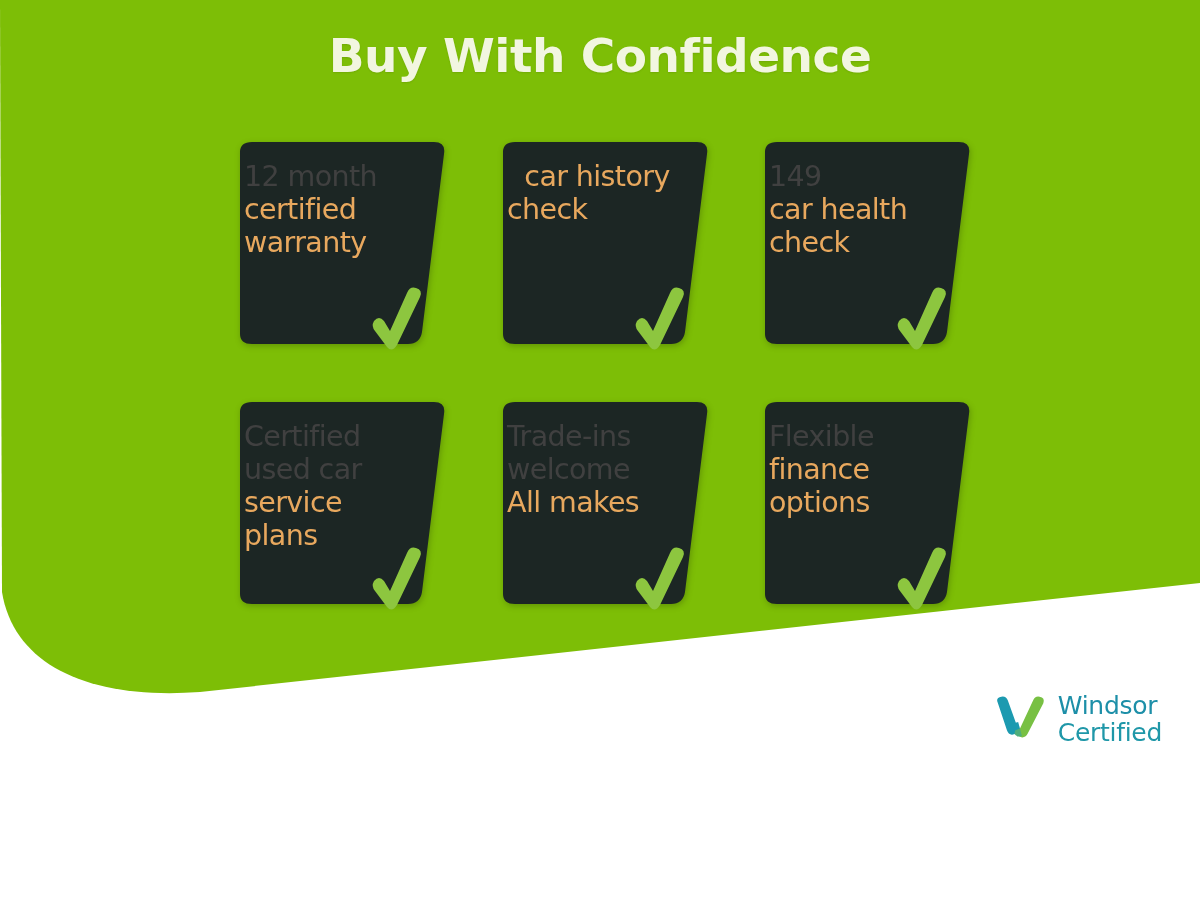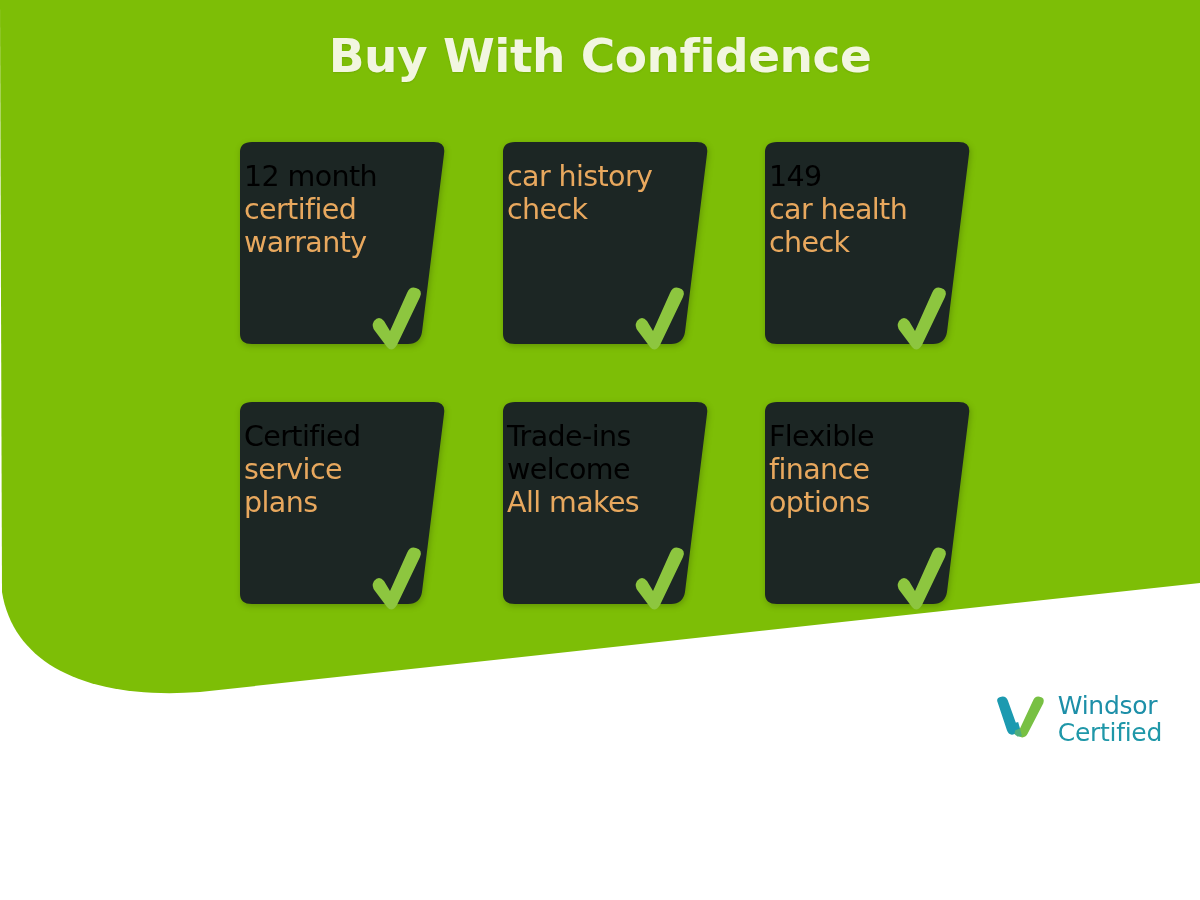--- a/index.html
+++ b/index.html
@@ -75,21 +75,21 @@
     position:absolute;
     top:20px; left:18px;
     width:180px;
     z-index:2;
     line-height:1.16;
     font-size:28.5px;
     font-weight:500;
     font-family:"DejaVu Sans", sans-serif;
     letter-spacing:-0.6px;
   }
-  .t-white { color:#000000; display:block; }
+  .t-white { color:#404040; display:block; }
   .t-orange { color:#E8A85E; display:block; }
 
   .tick {
     position:absolute;
     z-index:3;
     width:58px; height:70px;
     right:22px;
     bottom:-8px;
   }
 
@@ -141,21 +141,21 @@
         <svg class="tick" viewBox="0 0 58 70">
           <path d="M 6,36 Q 3,41 7,46 L 19,62 Q 24,68 29,60 L 52,12 Q 55,5 48,3 Q 42,1 39,8 L 22,46 L 16,36 Q 11,30 6,36 Z" fill="#8DC63F"></path>
         </svg>
       </div>
 
       <div class="card c1">
         <svg class="card-shape" viewBox="0 0 222 207">
           <path d="M 14,12 Q 14,2 26,2 L 208,2 Q 220,2 218,14 L 196,192 Q 194,204 182,204 L 26,204 Q 14,204 14,194 Z" fill="#1C2624"></path>
         </svg>
         <div class="card-text">
-          <span class="t-orange" style="color: rgb(232, 168, 94);">car history</span>
+          <span class="t-orange" style="color: rgb(232, 168, 94); text-align: center;">car history</span>
           <span class="t-orange" style="color: rgb(232, 168, 94);">check</span>
         </div>
         <svg class="tick" viewBox="0 0 58 70">
           <path d="M 6,36 Q 3,41 7,46 L 19,62 Q 24,68 29,60 L 52,12 Q 55,5 48,3 Q 42,1 39,8 L 22,46 L 16,36 Q 11,30 6,36 Z" fill="#8DC63F"></path>
         </svg>
       </div>
 
       <div class="card c2">
         <svg class="card-shape" viewBox="0 0 222 207">
           <path d="M 14,12 Q 14,2 26,2 L 208,2 Q 220,2 218,14 L 196,192 Q 194,204 182,204 L 26,204 Q 14,204 14,194 Z" fill="#1C2624"></path>
@@ -173,20 +173,21 @@
     </div>
 
     <div class="row row2">
 
       <div class="card c0">
         <svg class="card-shape" viewBox="0 0 222 207">
           <path d="M 14,12 Q 14,2 26,2 L 208,2 Q 220,2 218,14 L 196,192 Q 194,204 182,204 L 26,204 Q 14,204 14,194 Z" fill="#1C2624"></path>
         </svg>
         <div class="card-text">
           <span class="t-white">Certified</span>
+          <span class="t-white">used car</span>
           <span class="t-orange" style="color: rgb(232, 168, 94);">service</span>
           <span class="t-orange" style="color: rgb(232, 168, 94);">plans</span>
         </div>
         <svg class="tick" viewBox="0 0 58 70">
           <path d="M 6,36 Q 3,41 7,46 L 19,62 Q 24,68 29,60 L 52,12 Q 55,5 48,3 Q 42,1 39,8 L 22,46 L 16,36 Q 11,30 6,36 Z" fill="#8DC63F"></path>
         </svg>
       </div>
 
       <div class="card c2">
         <svg class="card-shape" viewBox="0 0 222 207">

